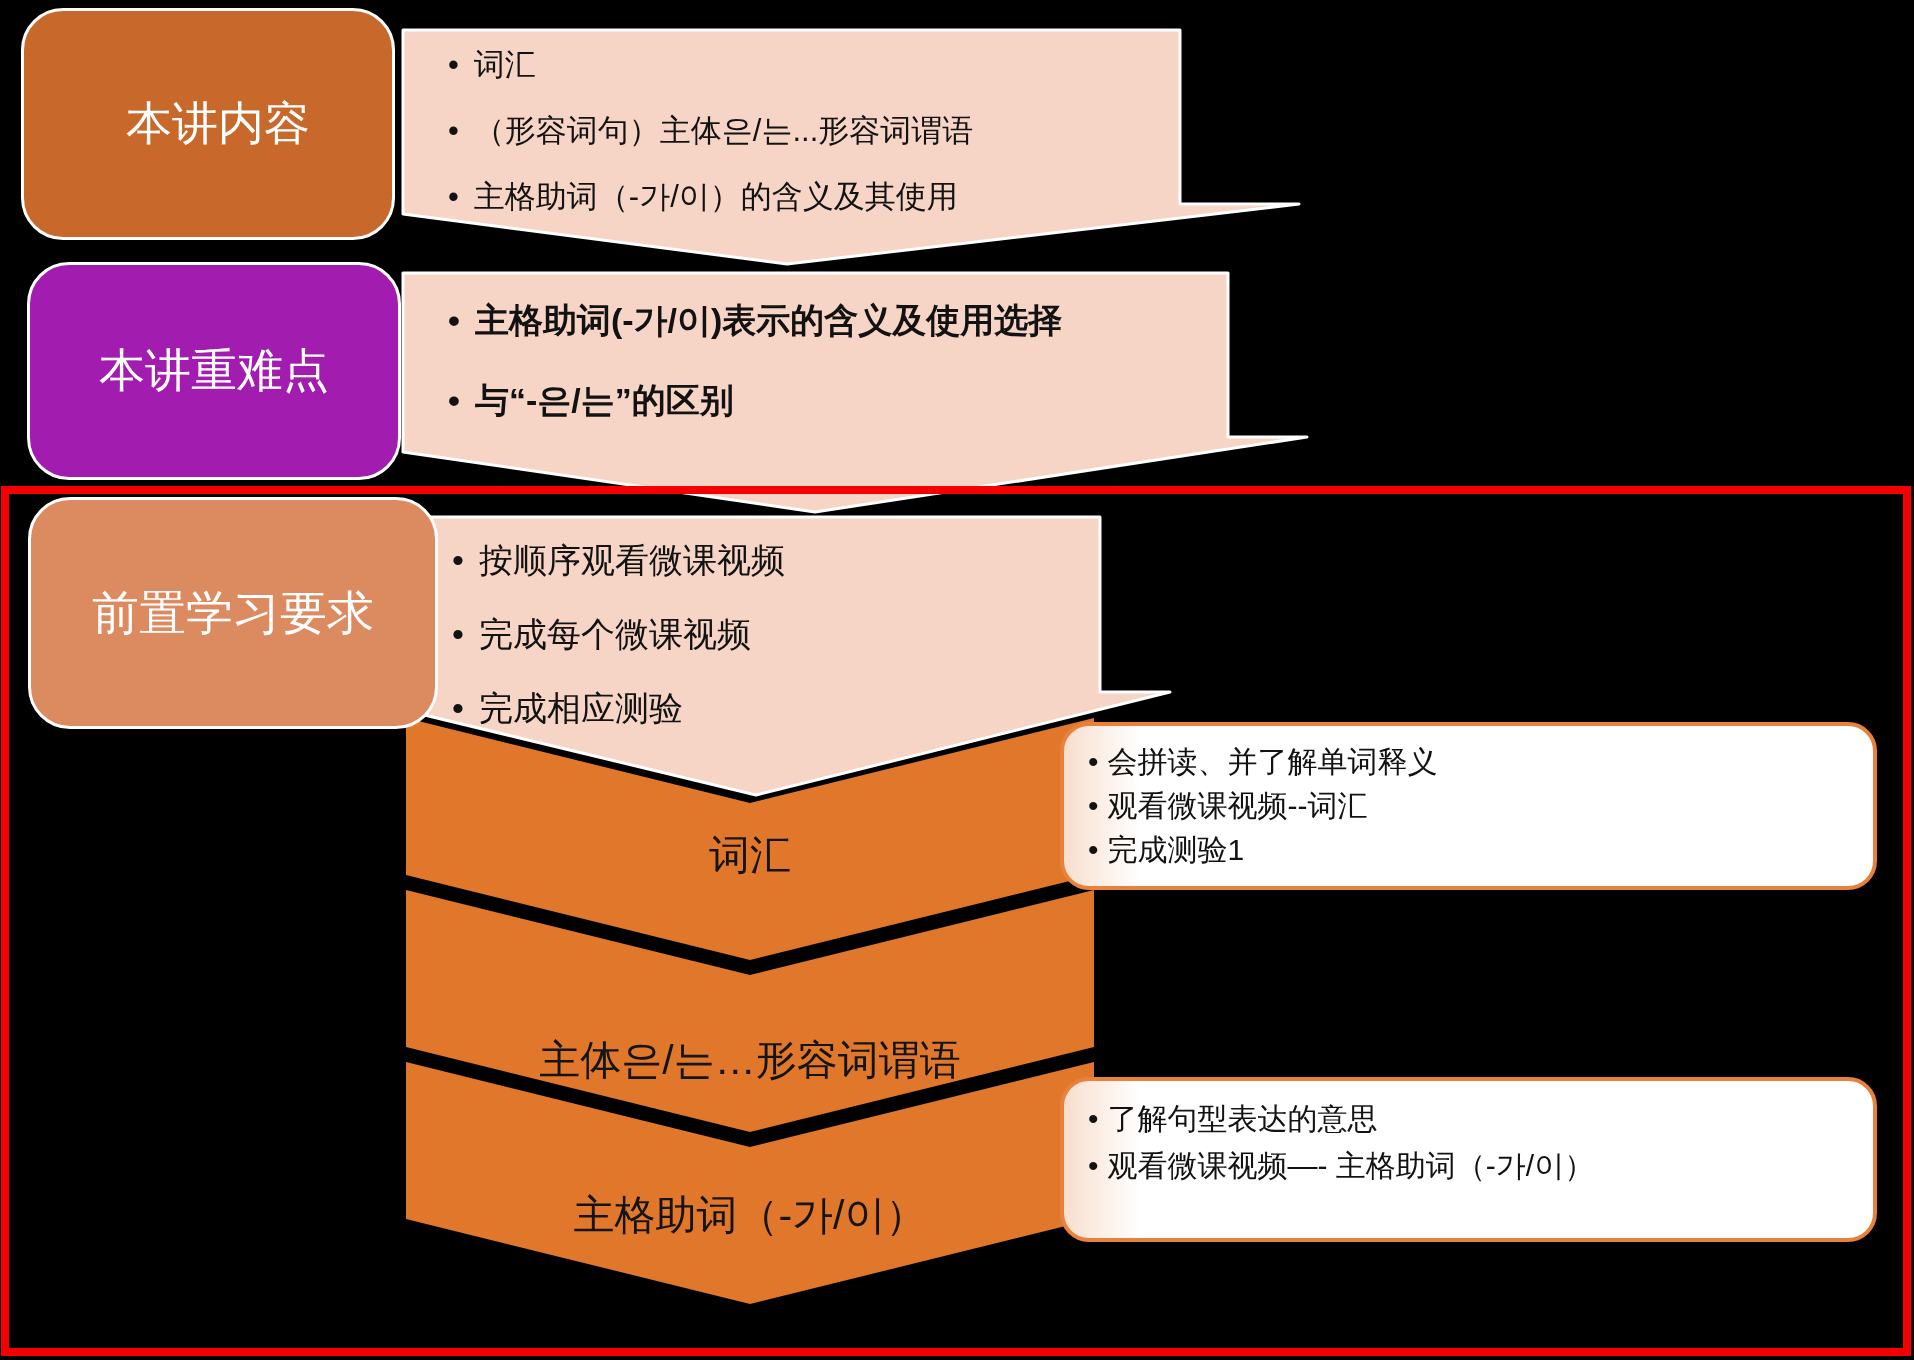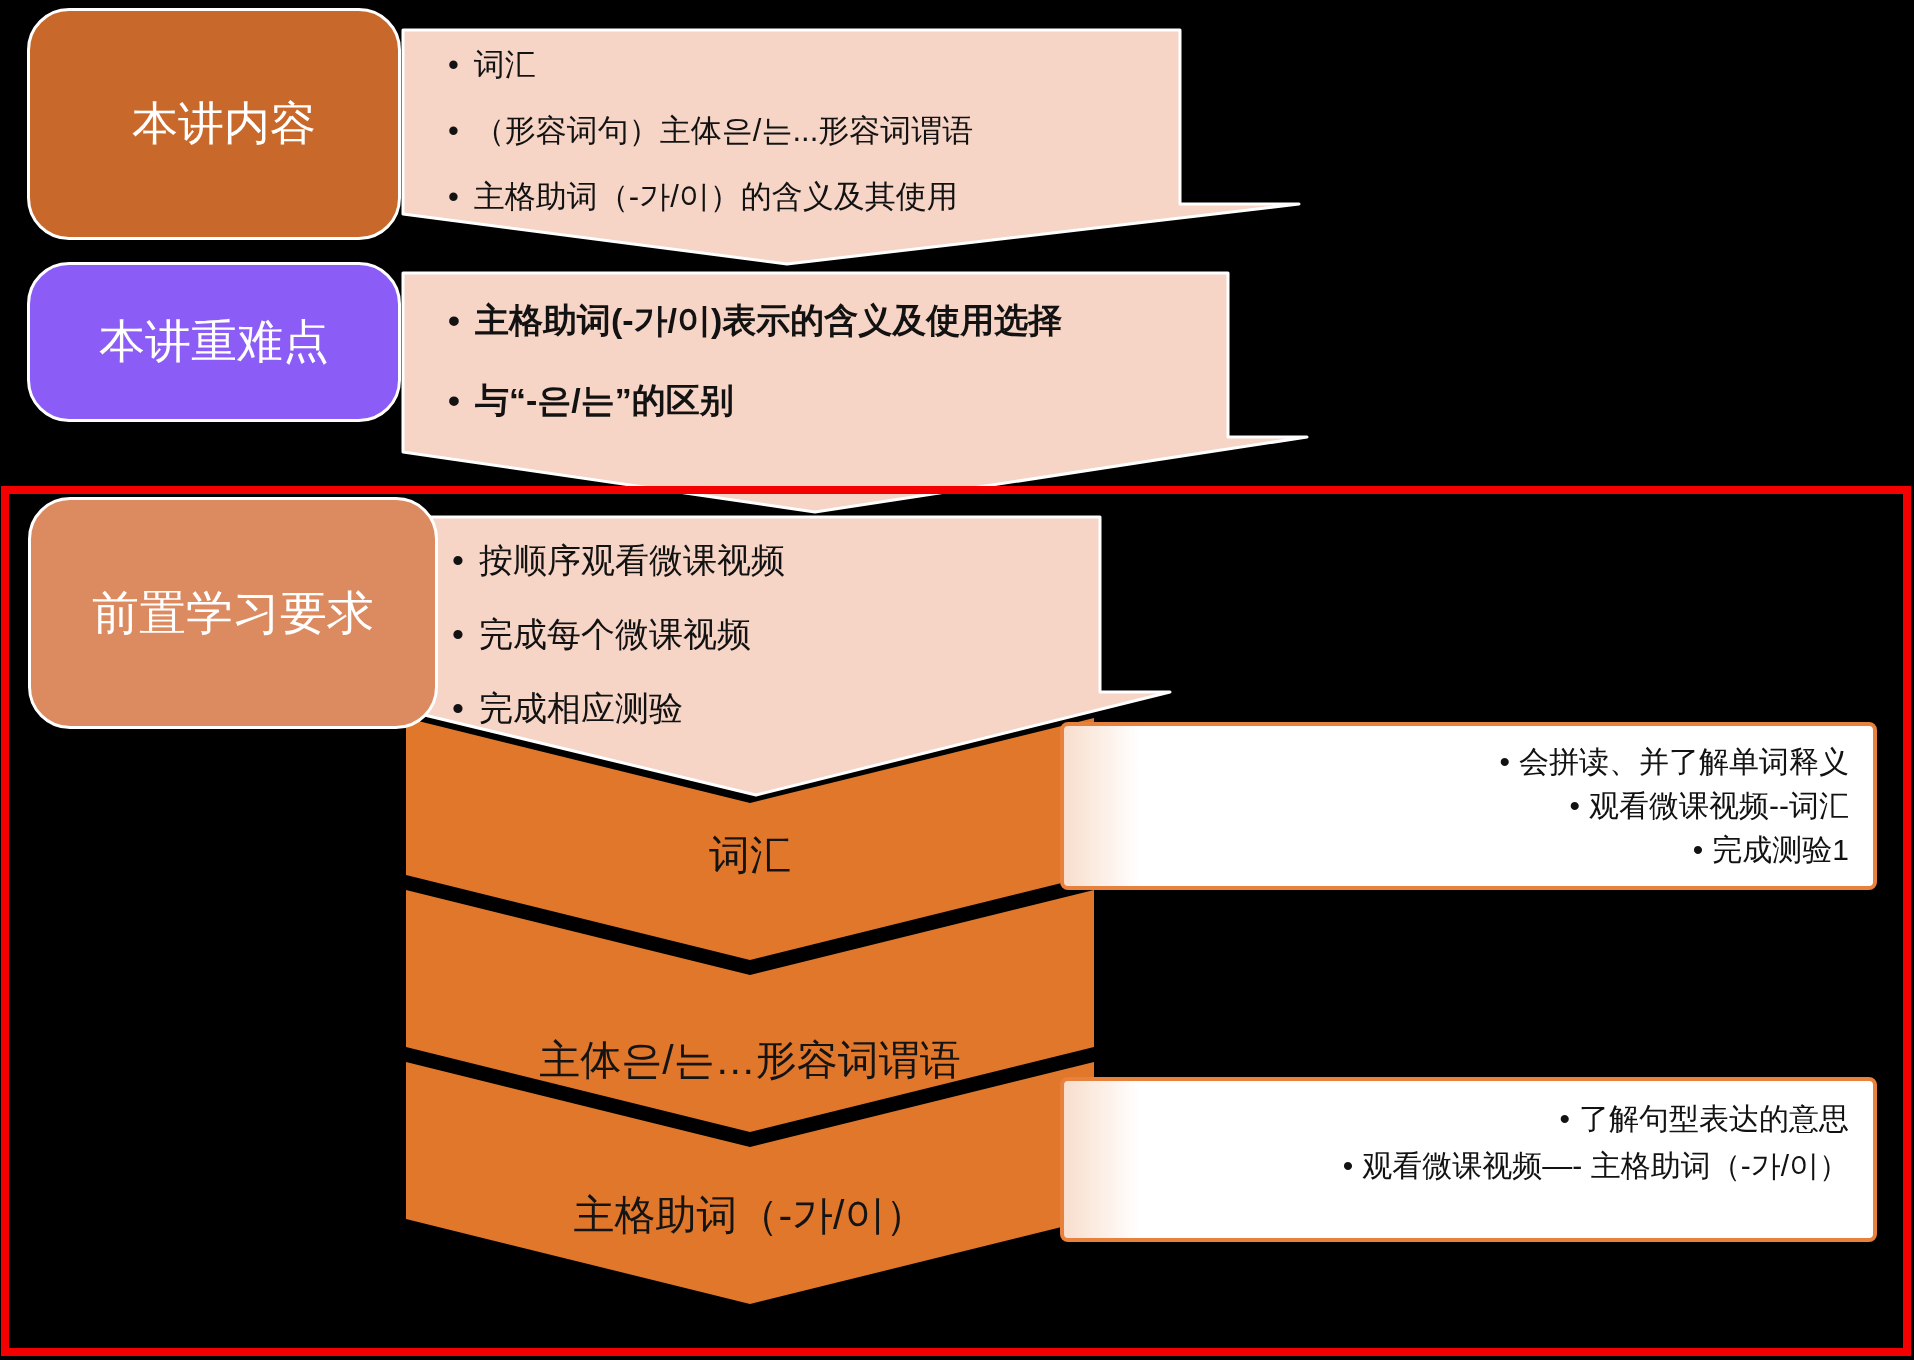--- a/index.html
+++ b/index.html
@@ -10,22 +10,22 @@
   #shapes{position:absolute;left:0;top:0;width:1914px;height:1360px;}
   .pinkshape{stroke:#FFFFFF;stroke-width:3;stroke-linejoin:round;}
   .chevshape{stroke:none;}
   #red-frame{fill:none;stroke-width:8;}
 
   
   .lbox{
     position:absolute;box-sizing:border-box;border:3px solid #fff;border-radius:42px;
     display:flex;align-items:center;justify-content:center;color:#fff;
   }
-  #lbox1{left:27px;top:8px;width:374px;height:232px;background:#C8692B;font-size:46px;padding-left:20px;}
-  #lbox2{left:27px;top:262px;width:374px;height:160px;background:#8b5cf6;font-size:46px;}
+  #lbox1{left:21px;top:8px;width:374px;height:232px;background:#C8692B;font-size:46px;padding-left:20px;}
+  #lbox2{left:27px;top:262px;width:374px;height:218px;background:#a21caf;font-size:46px;}
   #lbox3{left:28px;top:497px;width:410px;height:232px;background:#DC8A60;font-size:47px;}
 
   
   .bullets{position:absolute;color:#121212;}
   .bullets .ln{white-space:nowrap;}
   .bullets .ln::before{content:"•";margin-right:15px;}
   #callout1-text{left:448px;top:32px;font-size:31px;line-height:66px;}
   #callout2-text{left:448px;top:280px;font-size:34px;line-height:80px;font-weight:bold;}
   #callout3-text{left:452px;top:523px;font-size:34px;line-height:74px;}
 
@@ -34,23 +34,23 @@
     position:absolute;left:406px;width:688px;text-align:center;color:#141414;
     font-size:41px;line-height:50px;white-space:nowrap;
   }
   #chev1-label{top:830px;}
   #chev2-label{top:1013px;margin-top:22px;}
   #chev3-label{top:1190px;}
 
   
   .dbox{
     position:absolute;box-sizing:border-box;width:817px;left:1060px;
-    border:4px solid #E8813C;border-radius:8px;
+    border:4px solid #E8813C;border-radius:29px;
     background:linear-gradient(90deg,#F8DECD 0px,#FFFFFF 75px);
-    color:#121212;font-size:30px;padding:14px 24px;text-align:right;
+    color:#121212;font-size:30px;padding:14px 24px;
   }
   .dbox .ln{white-space:nowrap;}
   .dbox .ln::before{content:"•";margin-right:9px;}
   #dbox1{top:722px;height:168px;}
   #dbox1 .ln{line-height:44px;}
   #dbox2{top:906px;height:154px;padding-top:7px;}
   #dbox2 .ln{line-height:47px;}
   #dbox3{top:1077px;height:165px;}
   #dbox3 .ln{line-height:47px;}
 </style>

